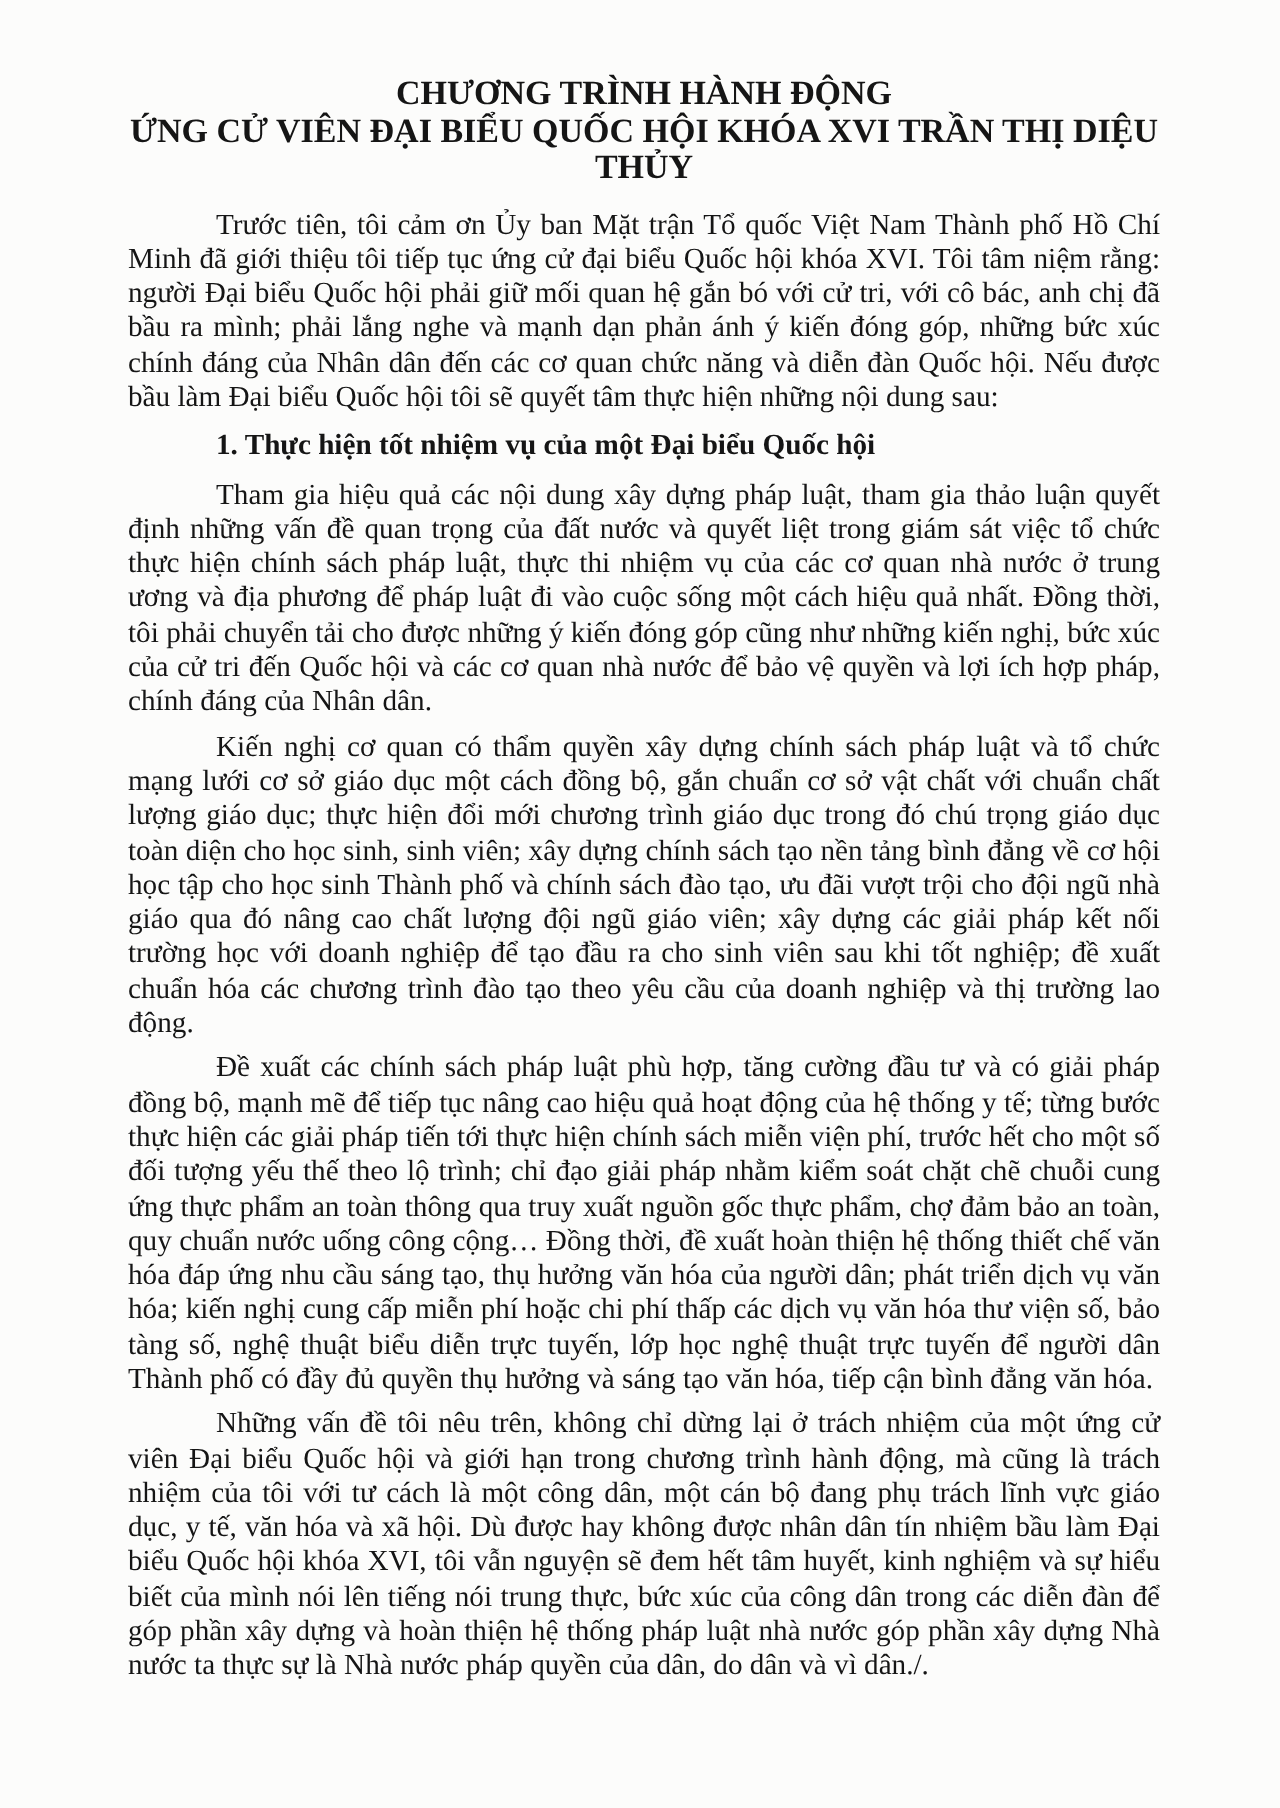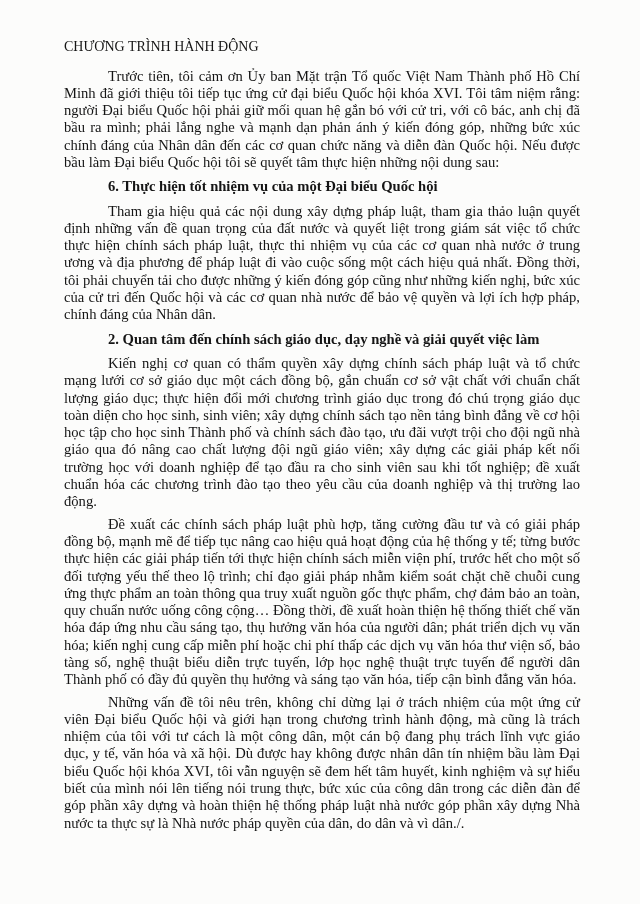--- a/index.html
+++ b/index.html
@@ -15,23 +15,23 @@
     box-sizing: border-box;
     background: #fcfcfb;
     padding: 38px 60px 0 64px;
     overflow: hidden;
     font-family: "Liberation Serif", "DejaVu Serif", serif;
     font-size: 14.6px;
     line-height: 17.3px;
     color: #151515;
   }
   .doc-title {
-    text-align: left;
-    font-weight: normal;
-    font-size: 14px;
+    text-align: center;
+    font-weight: bold;
+    font-size: 17px;
     line-height: 18.5px;
     margin-bottom: 11px;
   }
   .para {
     margin: 0 0 5px 0;
     text-align: justify;
     text-indent: 44px;
     font-family: Liberation Serif, serif;
   }
   .heading {
@@ -40,23 +40,23 @@
     text-align: justify;
     text-indent: 44px;
   }
 </style>
 </head>
 <body>
 
 <div class="page">
   <div class="doc-title">
     <div>CHƯƠNG TRÌNH HÀNH ĐỘNG</div>
+    <div>ỨNG CỬ VIÊN ĐẠI BIỂU QUỐC HỘI KHÓA XVI TRẦN THỊ DIỆU THỦY</div>
   </div>
   <div id="doc-body">
       <p class="para">Trước tiên, tôi cảm ơn Ủy ban Mặt trận Tổ quốc Việt Nam Thành phố Hồ Chí Minh đã giới thiệu tôi tiếp tục ứng cử đại biểu Quốc hội khóa XVI. Tôi tâm niệm rằng: người Đại biểu Quốc hội phải giữ mối quan hệ gắn bó với cử tri, với cô bác, anh chị đã bầu ra mình; phải lắng nghe và mạnh dạn phản ánh ý kiến đóng góp, những bức xúc chính đáng của Nhân dân đến các cơ quan chức năng và diễn đàn Quốc hội. Nếu được bầu làm Đại biểu Quốc hội tôi sẽ quyết tâm thực hiện những nội dung sau:</p>
-      <p class="heading">6. Thực hiện tốt nhiệm vụ của một Đại biểu Quốc hội</p>
+      <p class="heading">1. Thực hiện tốt nhiệm vụ của một Đại biểu Quốc hội</p>
       <p class="para">Tham gia hiệu quả các nội dung xây dựng pháp luật, tham gia thảo luận quyết định những vấn đề quan trọng của đất nước và quyết liệt trong giám sát việc tổ chức thực hiện chính sách pháp luật, thực thi nhiệm vụ của các cơ quan nhà nước ở trung ương và địa phương để pháp luật đi vào cuộc sống một cách hiệu quả nhất. Đồng thời, tôi phải chuyển tải cho được những ý kiến đóng góp cũng như những kiến nghị, bức xúc của cử tri đến Quốc hội và các cơ quan nhà nước để bảo vệ quyền và lợi ích hợp pháp, chính đáng của Nhân dân.</p>
-      <p class="heading">2. Quan tâm đến chính sách giáo dục, dạy nghề và giải quyết việc làm</p>
       <p class="para">Kiến nghị cơ quan có thẩm quyền xây dựng chính sách pháp luật và tổ chức mạng lưới cơ sở giáo dục một cách đồng bộ, gắn chuẩn cơ sở vật chất với chuẩn chất lượng giáo dục; thực hiện đổi mới chương trình giáo dục trong đó chú trọng giáo dục toàn diện cho học sinh, sinh viên; xây dựng chính sách tạo nền tảng bình đẳng về cơ hội học tập cho học sinh Thành phố và chính sách đào tạo, ưu đãi vượt trội cho đội ngũ nhà giáo qua đó nâng cao chất lượng đội ngũ giáo viên; xây dựng các giải pháp kết nối trường học với doanh nghiệp để tạo đầu ra cho sinh viên sau khi tốt nghiệp; đề xuất chuẩn hóa các chương trình đào tạo theo yêu cầu của doanh nghiệp và thị trường lao động.</p>
       <p class="para">Đề xuất các chính sách pháp luật phù hợp, tăng cường đầu tư và có giải pháp đồng bộ, mạnh mẽ để tiếp tục nâng cao hiệu quả hoạt động của hệ thống y tế; từng bước thực hiện các giải pháp tiến tới thực hiện chính sách miễn viện phí, trước hết cho một số đối tượng yếu thế theo lộ trình; chỉ đạo giải pháp nhằm kiểm soát chặt chẽ chuỗi cung ứng thực phẩm an toàn thông qua truy xuất nguồn gốc thực phẩm, chợ đảm bảo an toàn, quy chuẩn nước uống công cộng… Đồng thời, đề xuất hoàn thiện hệ thống thiết chế văn hóa đáp ứng nhu cầu sáng tạo, thụ hưởng văn hóa của người dân; phát triển dịch vụ văn hóa; kiến nghị cung cấp miễn phí hoặc chi phí thấp các dịch vụ văn hóa thư viện số, bảo tàng số, nghệ thuật biểu diễn trực tuyến, lớp học nghệ thuật trực tuyến để người dân Thành phố có đầy đủ quyền thụ hưởng và sáng tạo văn hóa, tiếp cận bình đẳng văn hóa.</p>
       <p class="para">Những vấn đề tôi nêu trên, không chỉ dừng lại ở trách nhiệm của một ứng cử viên Đại biểu Quốc hội và giới hạn trong chương trình hành động, mà cũng là trách nhiệm của tôi với tư cách là một công dân, một cán bộ đang phụ trách lĩnh vực giáo dục, y tế, văn hóa và xã hội. Dù được hay không được nhân dân tín nhiệm bầu làm Đại biểu Quốc hội khóa XVI, tôi vẫn nguyện sẽ đem hết tâm huyết, kinh nghiệm và sự hiểu biết của mình nói lên tiếng nói trung thực, bức xúc của công dân trong các diễn đàn để góp phần xây dựng và hoàn thiện hệ thống pháp luật nhà nước góp phần xây dựng Nhà nước ta thực sự là Nhà nước pháp quyền của dân, do dân và vì dân./.</p>
     </div>
 </div>
 
 </body></html>

